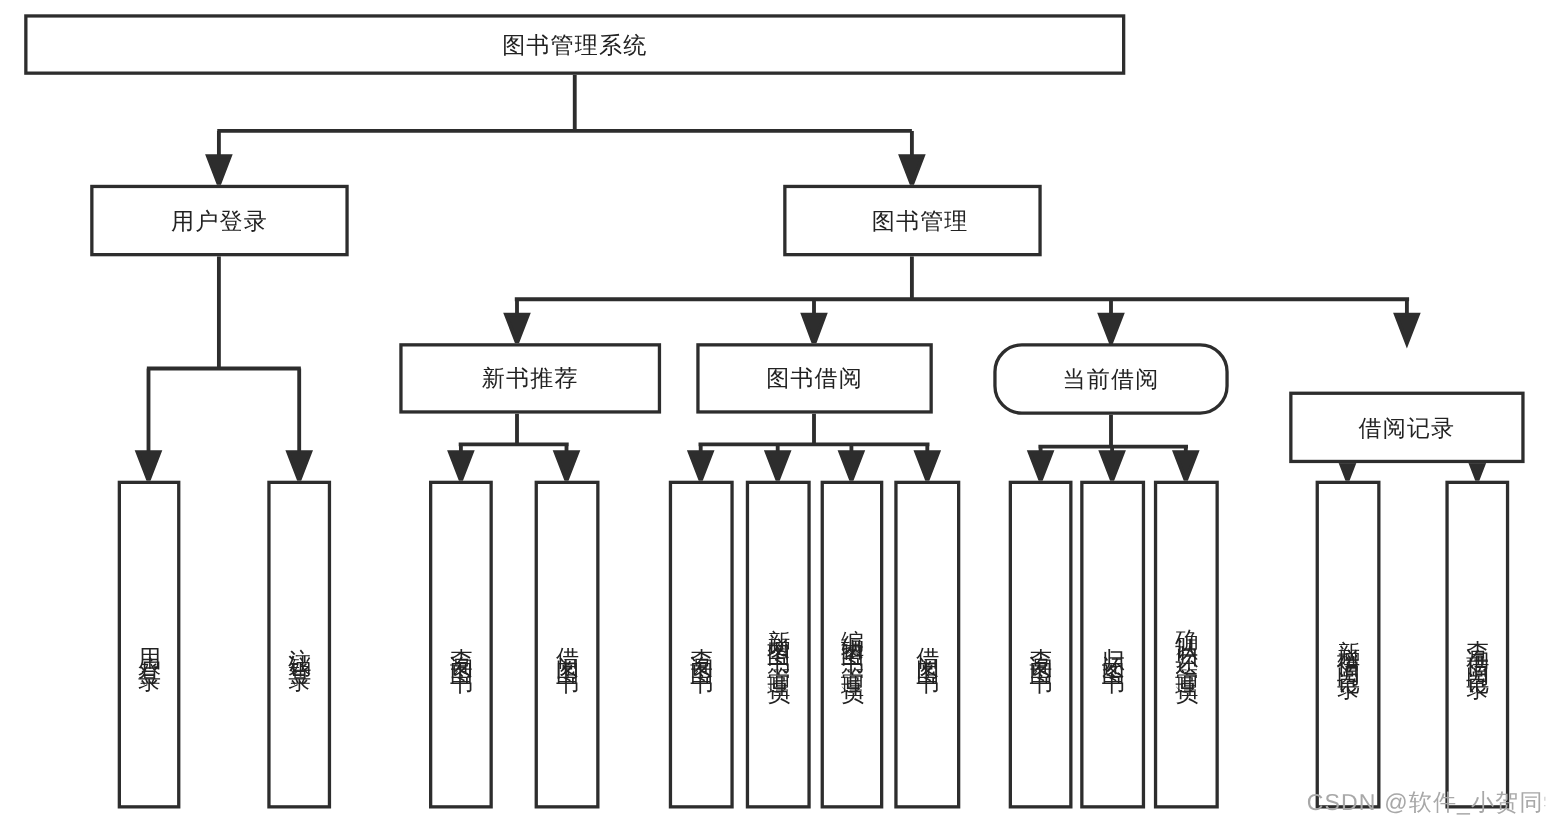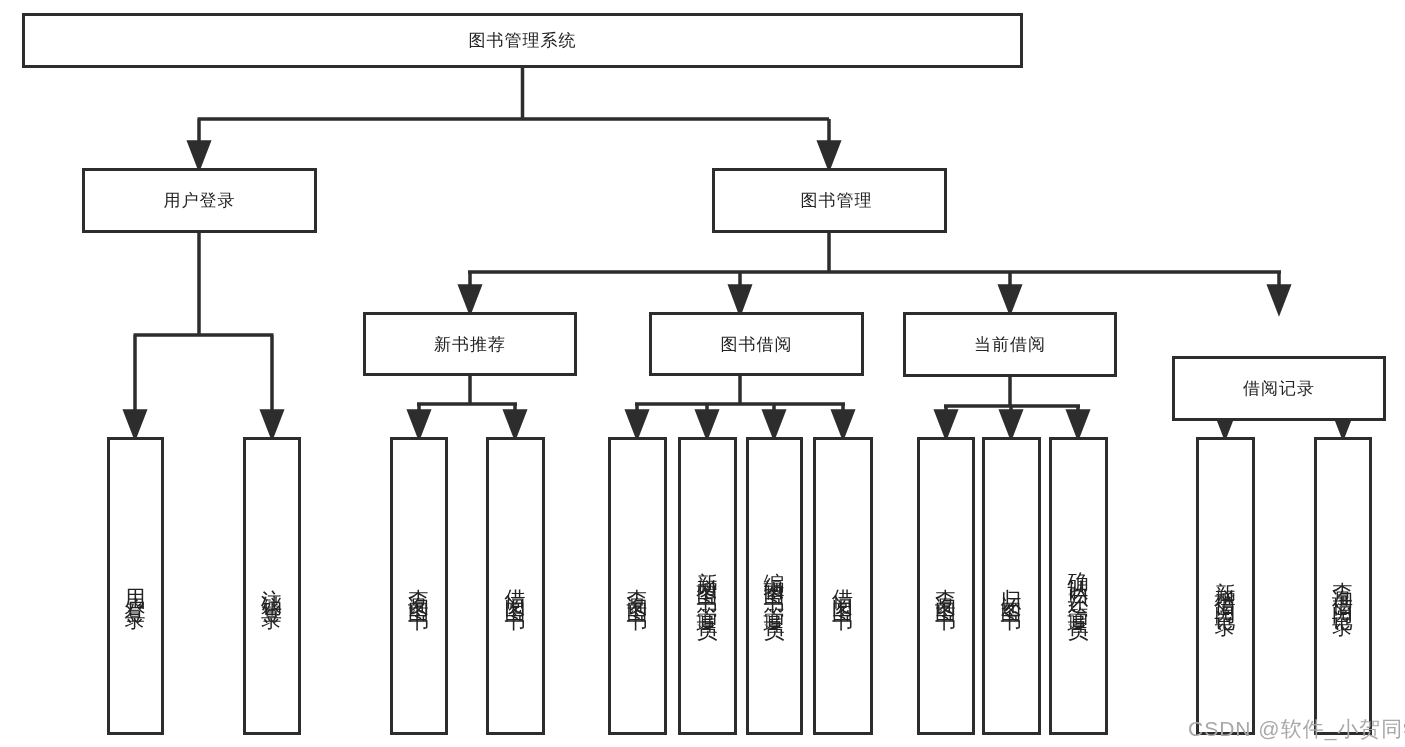--- a/index.html
+++ b/index.html
@@ -15,21 +15,21 @@
     position:absolute;
     box-sizing:border-box;
     border:3px solid #2d2d2d;
     background:#ffffff;
     display:flex;
     align-items:center;
     justify-content:center;
     color:#222222;
     z-index:2;
   }
-  .hnode{font-size:17px;letter-spacing:1px;}
+  .hnode{font-size:21px;letter-spacing:1px;}
   .leaf{
     writing-mode:vertical-rl;
     text-orientation:mixed;
     font-size:21px;
     letter-spacing:7px;
     line-height:1;
   }
   .watermark{
     position:absolute;
     z-index:3;
@@ -80,23 +80,23 @@
     <path d="M1279,377 V406 M1223,406 H1345 M1225,406 V413 M1343,406 V413"></path>
     <polygon fill="#2d2d2d" points="1215,411 1235,411 1225,437"></polygon>
     <polygon fill="#2d2d2d" points="1333,411 1353,411 1343,437"></polygon>
   </svg>
 
   <div class="node hnode" style="left:22px;top:13px;width:1001px;height:55px;">图书管理系统</div>
 
   <div class="node hnode" style="left:82px;top:168px;width:235px;height:65px;">用户登录</div>
   <div class="node hnode" style="left:712px;top:168px;width:235px;height:65px;padding-left:14px;">图书管理</div>
 
-  <div class="node hnode" style="left:363px;top:312px;width:214px;height:64px;">新书推荐</div>
-  <div class="node hnode" style="left:633px;top:312px;width:215px;height:64px;margin-left:16px;">图书借阅</div>
-  <div class="node hnode" style="left:903px;top:312px;width:214px;height:65px;">当前借阅</div>
+  <div class="node hnode" style="left:363px;top:312px;width:238px;height:64px;">新书推荐</div>
+  <div class="node hnode" style="left:633px;top:312px;width:215px;height:64px;">图书借阅</div>
+  <div class="node hnode" style="left:903px;top:312px;width:214px;height:65px;border-radius:26px;">当前借阅</div>
   <div class="node hnode" style="left:1172px;top:312px;width:214px;height:65px;margin-top:44px;">借阅记录</div>
 
   <div class="node leaf" style="left:107px;top:437px;width:57px;height:298px;">用户登录</div>
   <div class="node leaf" style="left:243px;top:437px;width:58px;height:298px;">注销登录</div>
 
   <div class="node leaf" style="left:390px;top:437px;width:58px;height:298px;">查询图书</div>
   <div class="node leaf" style="left:486px;top:437px;width:59px;height:298px;">借阅图书</div>
 
   <div class="node leaf" style="left:608px;top:437px;width:59px;height:298px;">查询图书</div>
   <div class="node leaf" style="left:678px;top:437px;width:59px;height:298px;">新增图书（管理员）</div>

